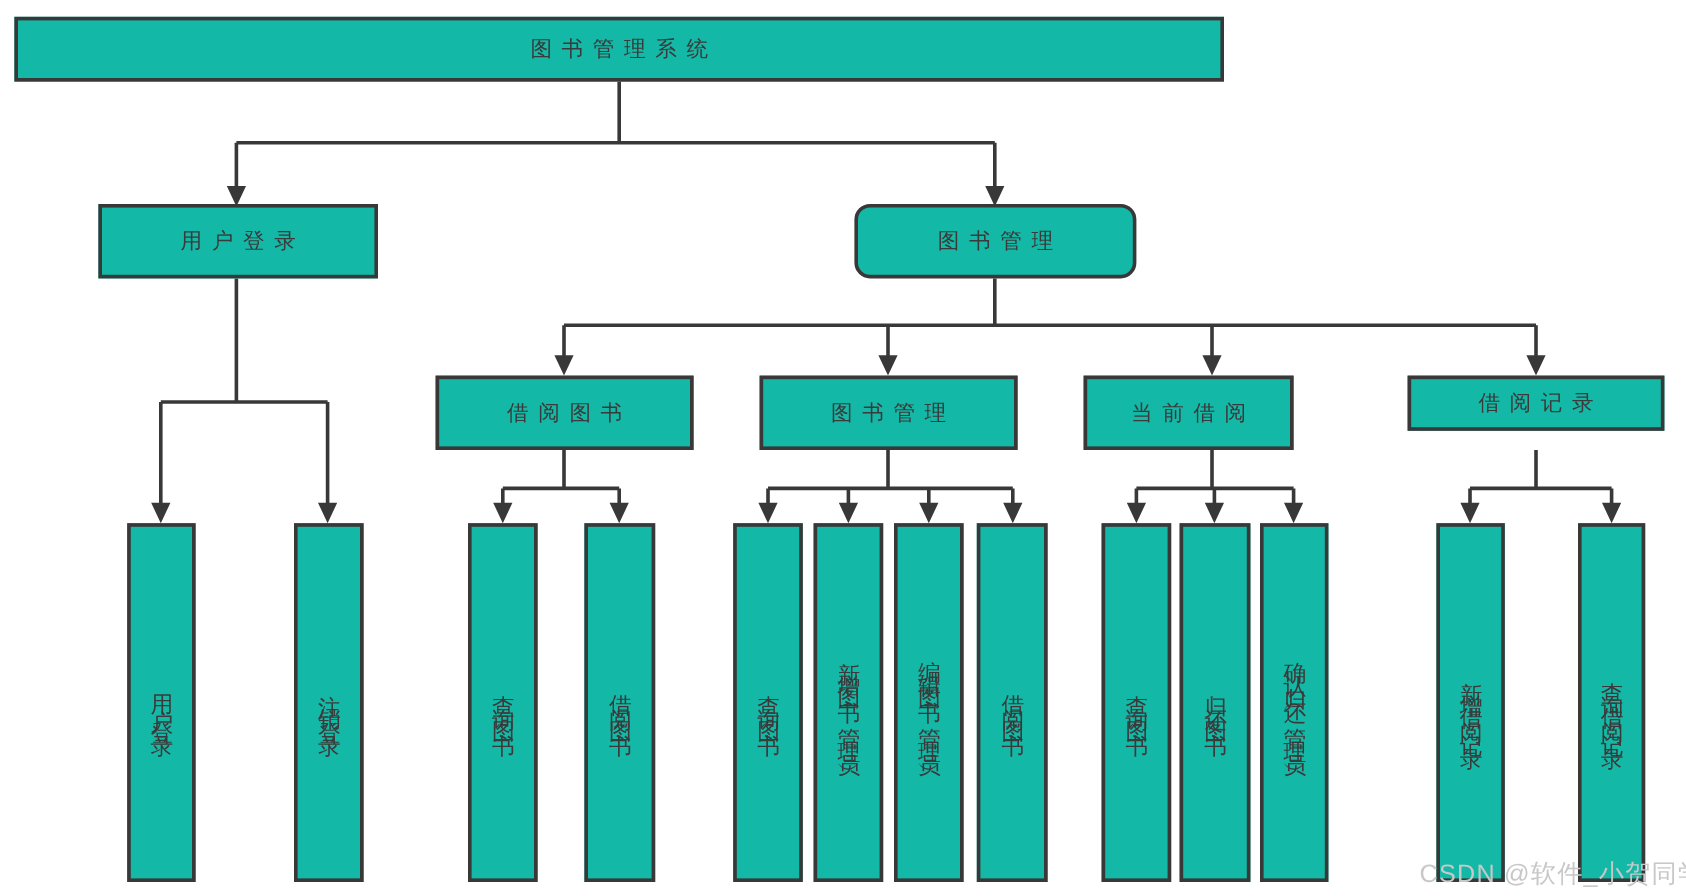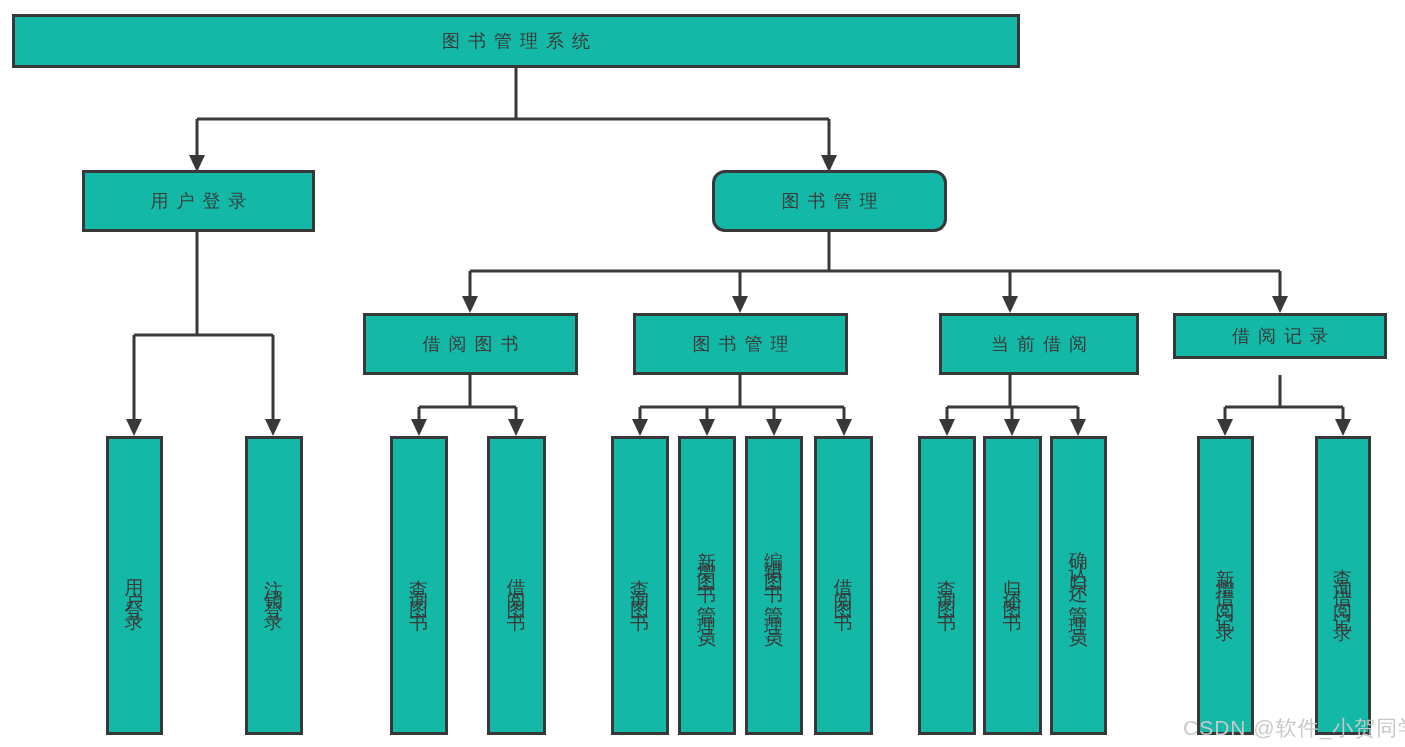--- a/index.html
+++ b/index.html
@@ -99,21 +99,21 @@
   <div class="box" style="left:712px;top:170px;width:235px;height:62px;border-radius:13px;">
     <span class="hlabel">图书管理</span>
   </div>
 
   <div class="box" style="left:363px;top:313px;width:215px;height:62px;">
     <span class="hlabel">借阅图书</span>
   </div>
   <div class="box" style="left:633px;top:313px;width:215px;height:62px;">
     <span class="hlabel">图书管理</span>
   </div>
-  <div class="box" style="left:939px;top:313px;width:200px;height:62px;">
+  <div class="box" style="left:903px;top:313px;width:175px;height:62px;">
     <span class="hlabel">当前借阅</span>
   </div>
   <div class="box" style="left:1173px;top:313px;width:214px;height:46px;">
     <span class="hlabel">借阅记录</span>
   </div>
 
   <div class="box leaf" style="left:106px;width:57px;">
     <span class="vlabel">用户登录</span>
   </div>
   <div class="box leaf" style="left:245px;width:58px;">

